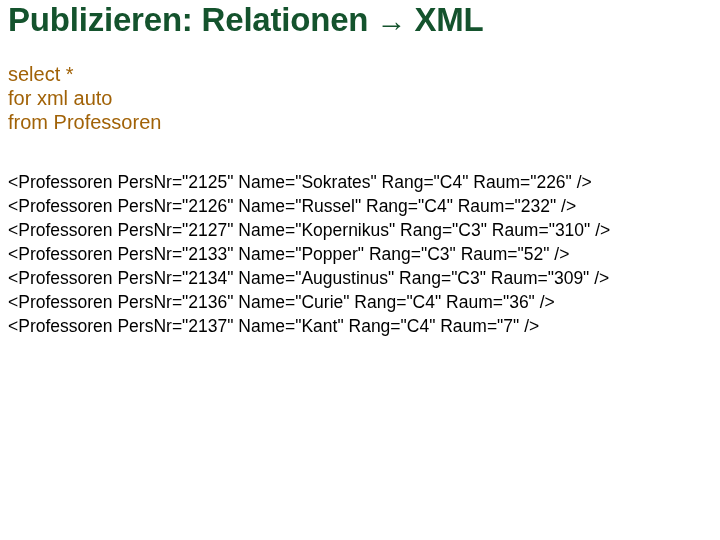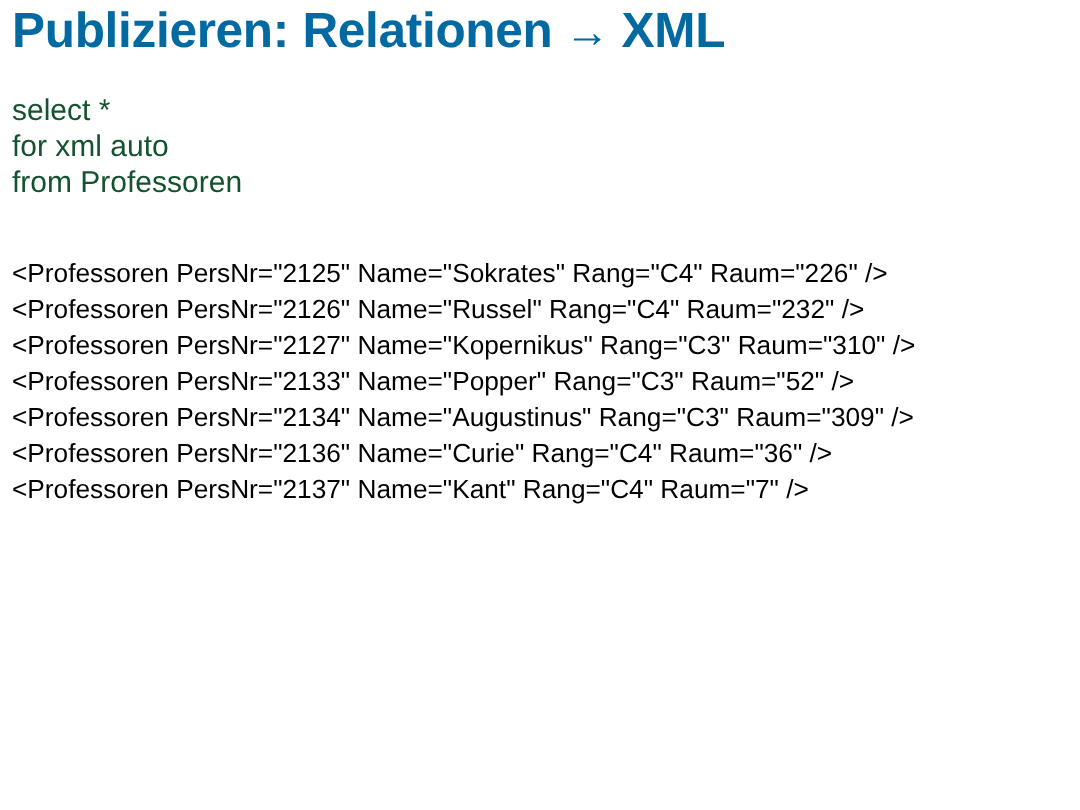--- a/index.html
+++ b/index.html
@@ -30,40 +30,40 @@
   .slide-title {
     position: absolute;
     left: 8px;
     top: 0px;
     width: 704px;
     font-size: 33px;
     line-height: 40px;
     font-weight: bold;
     letter-spacing: -0.2px;
     white-space: nowrap;
-    color: #0369a1;
+    color: #14532d;
   }
   .slide-title .arrow {
     font-weight: normal;
     font-size: 30px;
   }
 
   
   .sql-block {
     position: absolute;
     left: 8px;
     top: 62px;
     width: 500px;
   }
   .sql-line {
     font-size: 20px;
     line-height: 24px;
     font-weight: normal;
     white-space: pre;
-    color: #14532d;
+    color: #a16207;
   }
 
   
   .xml-block {
     position: absolute;
     left: 8px;
     top: 170px;
     width: 712px;
   }
   .xml-line {

